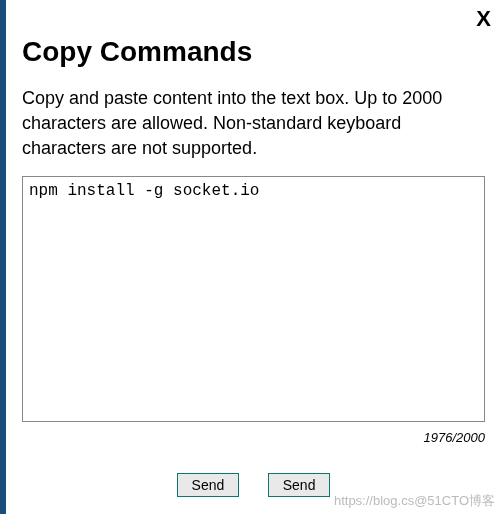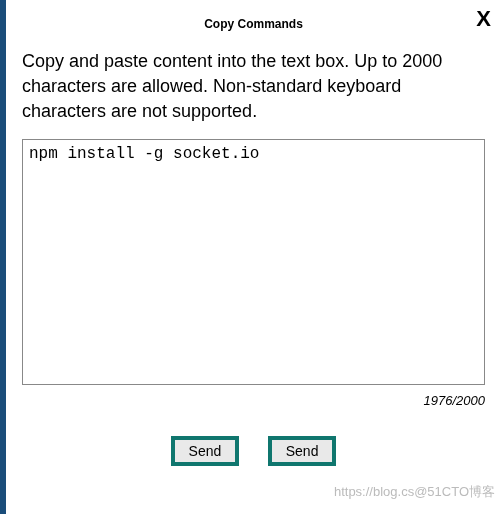--- a/index.html
+++ b/index.html
@@ -34,24 +34,24 @@
       right: 12px;
       font-size: 22px;
       font-weight: bold;
       font-family: Arial, sans-serif;
       cursor: pointer;
       background: none;
       border: none;
       line-height: 1;
     }
     .title {
-      text-align: center;
-      font-size: 12px;
+      text-align: left;
+      font-size: 28px;
       font-weight: bold;
-      margin-top: 5px;
+      margin-top: 24px;
       margin-bottom: 18px;
     }
     .instructions {
       font-size: 18px;
       line-height: 1.4;
       margin-bottom: 14px;
       color: #000;
     }
     .textbox {
       width: 100%;
@@ -74,28 +74,28 @@
     .buttons {
       text-align: center;
       margin-top: 28px;
     }
     .btn {
       display: inline-block;
       padding: 3px 14px;
       font-size: 14px;
       font-family: Arial, sans-serif;
       background: #e9e9e9;
-      border: 4px solid #0f766e;
+      border: 1px solid #0f766e;
       cursor: pointer;
       margin: 0 12px;
     }
     .watermark {
       position: absolute;
       right: 8px;
-      bottom: 13px;
+      bottom: 4px;
       font-size: 13px;
       color: #bbb;
       pointer-events: none;
     }
   </style>
 </head>
 <body>
 
 <div class="left-edge"></div>
 

